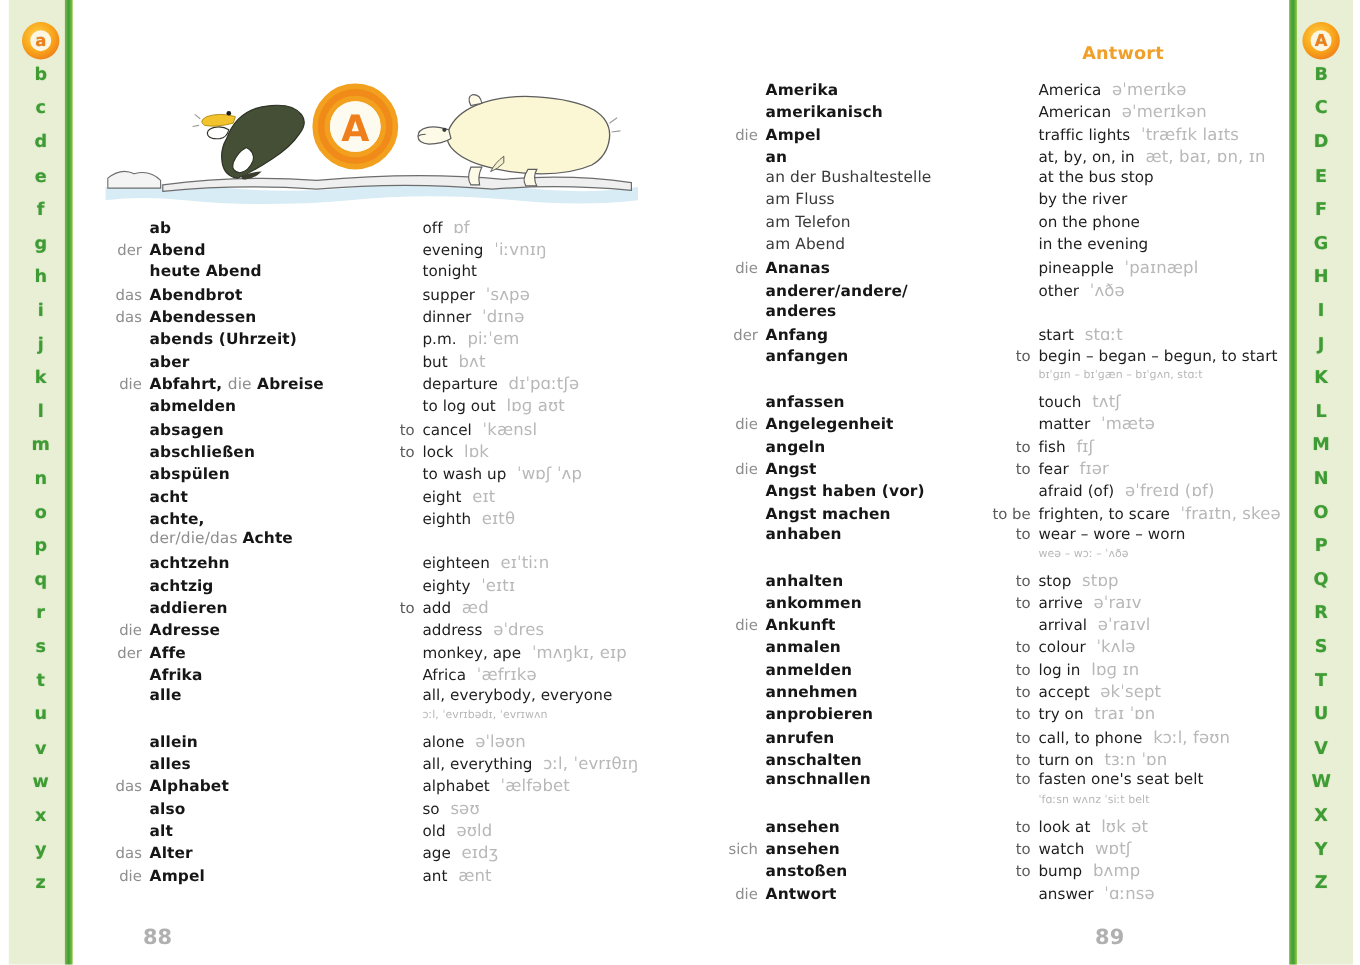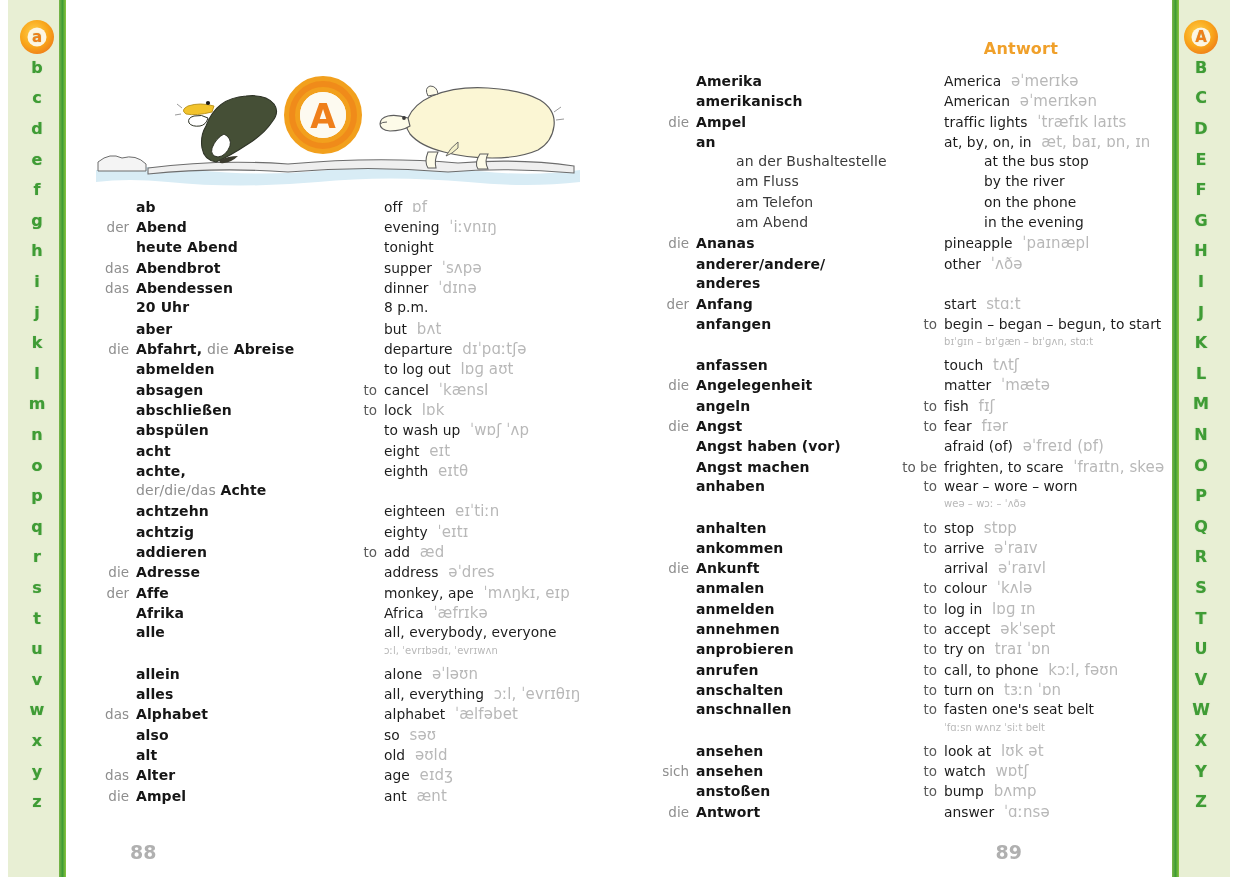--- a/index.html
+++ b/index.html
@@ -119,21 +119,21 @@
     padding-right: 7px;
     flex: none;
     white-space: nowrap;
   }
   .de {
     width: 200px; flex: none;
     font-size: 14px; font-weight: bold; color: #161616;
     white-space: nowrap;
     letter-spacing: .1px;
   }
-  .de.plain { font-weight: normal; color: #3a3a3a; margin-left: 40px; }
+  .de.plain { font-weight: normal; color: #3a3a3a; }
   .de .gray { font-weight: normal; color: #8e8e8e; }
 
   
   .to {
     width: 48px; text-align: right;
     font-size: 13.5px; color: #5a5a5a;
     padding-right: 7px; flex: none;
     white-space: nowrap;
   }
   .en {
@@ -297,23 +297,23 @@
             <div class="en">supper<span class="ipa">&nbsp;&nbsp;ˈsʌpə</span></div>
           </div>
           <div class="row">
             <div class="art">das</div>
             <div class="de">Abendessen</div>
             <div class="to"></div>
             <div class="en">dinner<span class="ipa">&nbsp;&nbsp;ˈdɪnə</span></div>
           </div>
           <div class="row">
             <div class="art"></div>
-            <div class="de">20 Uhr</div>
-            <div class="to"></div>
-            <div class="en">8 p.m.</div>
+            <div class="de">abends (Uhrzeit)</div>
+            <div class="to"></div>
+            <div class="en">p.m.<span class="ipa">&nbsp;&nbsp;piːˈem</span></div>
           </div>
           <div class="row">
             <div class="art"></div>
             <div class="de">aber</div>
             <div class="to"></div>
             <div class="en">but<span class="ipa">&nbsp;&nbsp;bʌt</span></div>
           </div>
           <div class="row">
             <div class="art">die</div>
             <div class="de"><span>Abfahrt, </span><span class="gray">die</span><span> Abreise</span></div>

